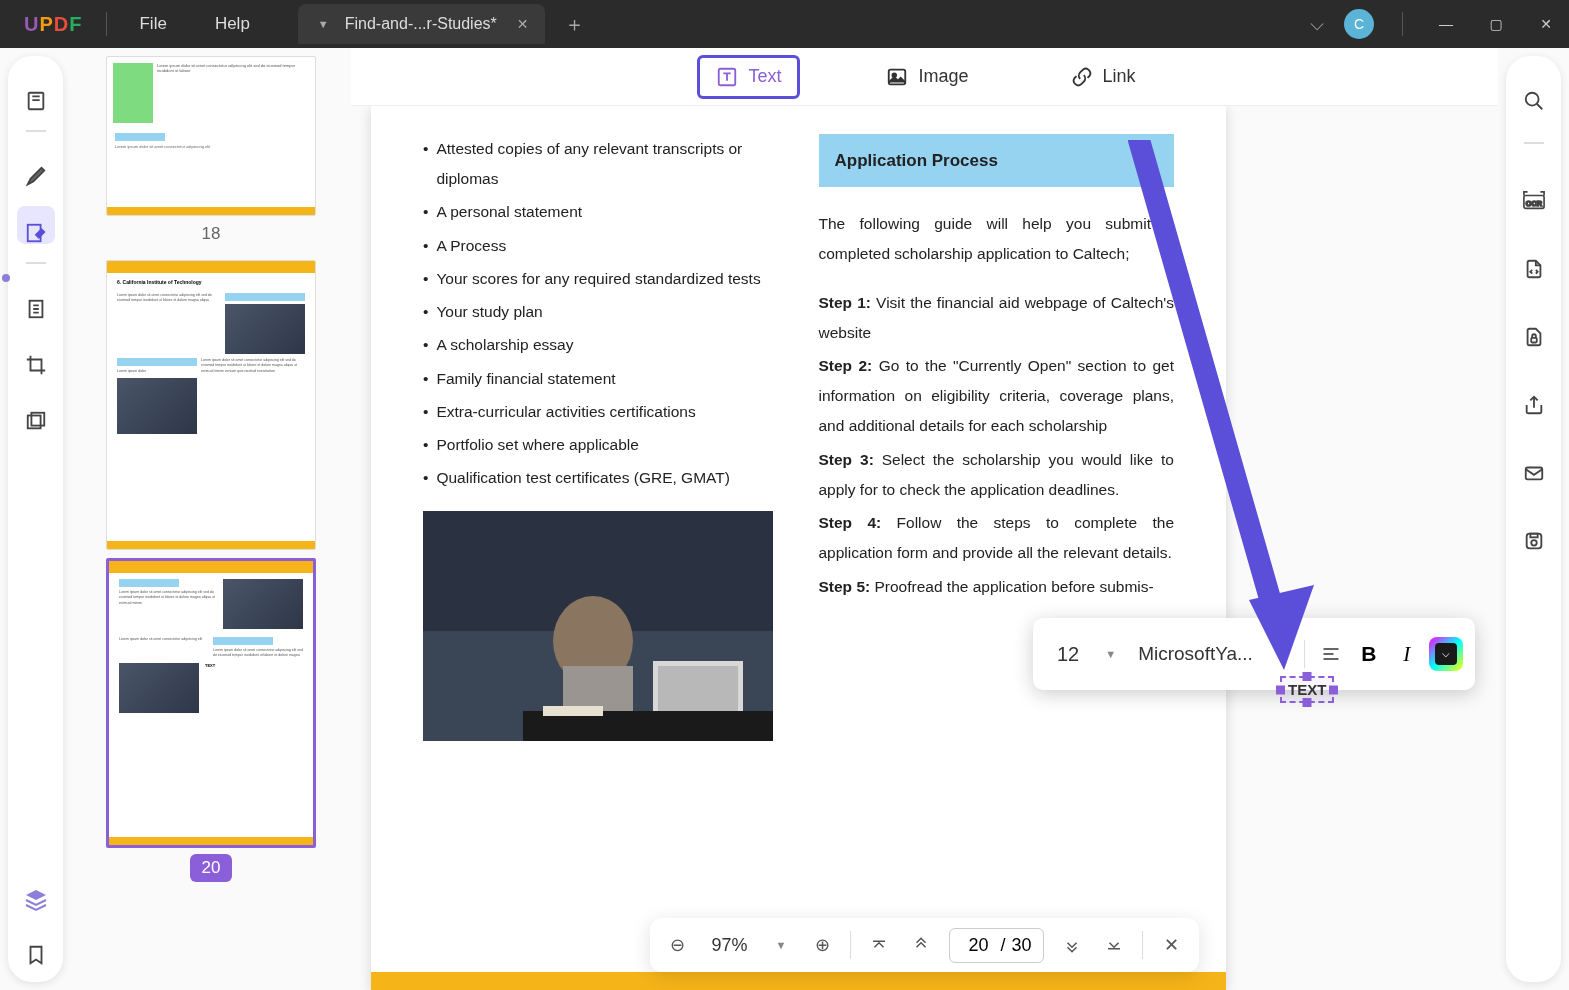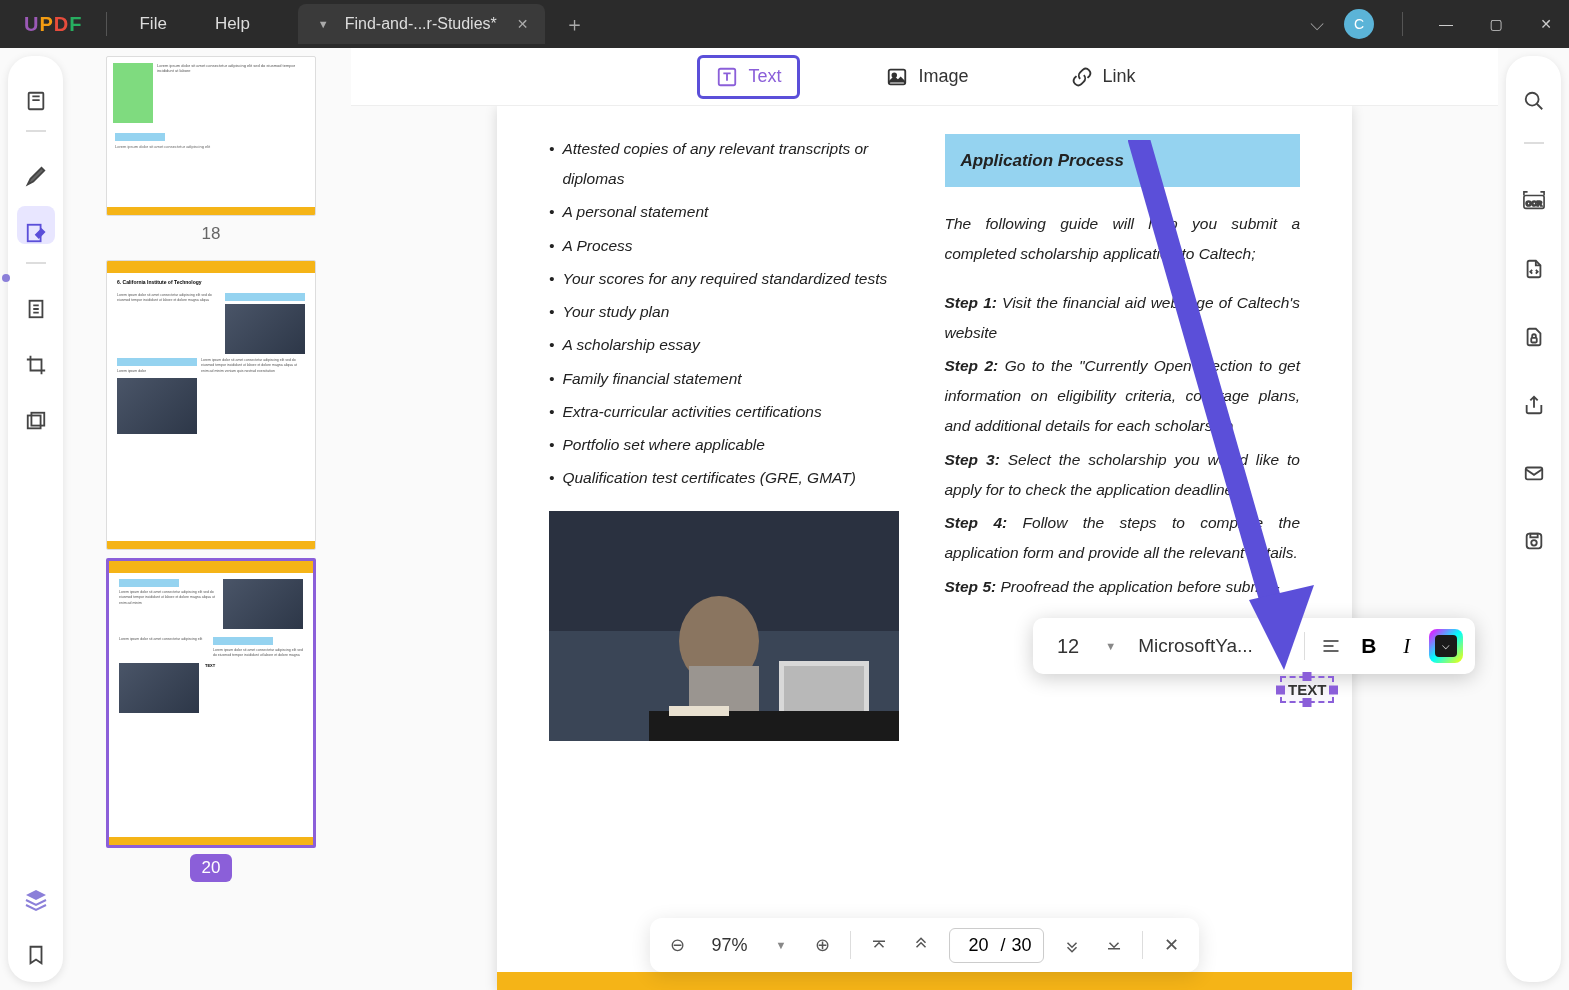--- a/index.html
+++ b/index.html
@@ -40,40 +40,40 @@
     .thumb-num { text-align: center; font-size: 17px; color: #666; padding: 8px 0; }
     .thumb.selected .thumb-num { background: #8b5fd9; color: white; border-radius: 6px; display: inline-block; padding: 4px 12px; margin: 6px auto; }
     .thumb-num-wrap { text-align: center; }
     
     .main-area { flex: 1; background: #fafafa; position: relative; display: flex; flex-direction: column; }
     .edit-toolbar { height: 58px; display: flex; align-items: center; justify-content: center; gap: 70px; background: #fff; border-bottom: 1px solid #eee; }
     .edit-btn { display: flex; align-items: center; gap: 10px; cursor: pointer; padding: 8px 16px; border-radius: 6px; font-size: 18px; color: #333; }
     .edit-btn.active { border: 3px solid #5b4fd9; color: #8b5fd9; }
     .edit-icon { width: 22px; height: 22px; display: inline-flex; align-items: center; justify-content: center; }
     
-    .doc-viewport { flex: 1; overflow: auto; display: flex; justify-content: center; padding: 0 20px; position: relative; font-style: italic; }
+    .doc-viewport { flex: 1; overflow: auto; display: flex; justify-content: flex-start; padding: 0 20px; position: relative; }
     .page { width: 855px; background: white; box-shadow: 0 2px 12px rgba(0,0,0,0.15); position: relative; padding: 28px 52px 60px 52px; }
     .page-columns { display: flex; gap: 40px; }
     .page-col { flex: 1; font-size: 15.5px; line-height: 1.95; color: #222; }
     .bullet { display: flex; margin-bottom: 3px; }
     .bullet::before { content: "•"; margin-right: 8px; }
     .app-process { background: #95d3f0; padding: 10px 16px; font-weight: 600; margin-bottom: 22px; font-size: 17px; }
     .step-label { font-weight: bold; }
     .page-img { width: 350px; height: 230px; background: linear-gradient(135deg, #4a5568, #2d3748); margin-top: 18px; position: relative; overflow: hidden; }
     .page-footer { position: absolute; bottom: 0; left: 0; right: 0; height: 18px; background: #f5b417; }
     
     .text-box-overlay { position: absolute; left: 929px; top: 628px; }
     .text-box-sel { border: 2px dashed #8b5fd9; padding: 3px 6px; font-weight: 600; font-size: 15px; color: #333; position: relative; background: rgba(139,95,217,0.05); }
     .handle { width: 9px; height: 9px; background: #8b5fd9; position: absolute; }
     .h-l { left: -6px; top: 50%; transform: translateY(-50%); }
     .h-r { right: -6px; top: 50%; transform: translateY(-50%); }
     .h-t { top: -6px; left: 50%; transform: translateX(-50%); }
     .h-b { bottom: -6px; left: 50%; transform: translateX(-50%); }
     
-    .format-toolbar { position: absolute; left: 682px; top: 570px; background: white; border-radius: 10px; box-shadow: 0 4px 20px rgba(0,0,0,0.2); display: flex; align-items: center; padding: 8px 12px; gap: 6px; height: 56px; }
+    .format-toolbar { position: absolute; left: 682px; top: 570px; background: white; border-radius: 10px; box-shadow: 0 4px 20px rgba(0,0,0,0.2); display: flex; align-items: center; padding: 8px 12px; gap: 6px; height: 72px; }
     .fmt-size { font-size: 20px; color: #333; padding: 0 12px; }
     .fmt-dd { color: #888; font-size: 11px; padding: 0 8px; cursor: pointer; }
     .fmt-font { font-size: 19px; color: #333; padding: 0 8px; }
     .fmt-divider { width: 1px; height: 28px; background: #ddd; margin: 0 4px; }
     .fmt-btn { width: 32px; height: 32px; display: flex; align-items: center; justify-content: center; cursor: pointer; font-size: 21px; }
     .fmt-bold { font-weight: bold; }
     .fmt-italic { font-style: italic; font-family: serif; }
     .fmt-color { width: 34px; height: 34px; border-radius: 8px; background: linear-gradient(135deg, #ff00ff, #00ffff, #ffff00); display: flex; align-items: center; justify-content: center; }
     .fmt-color-inner { width: 22px; height: 22px; background: #1a1a1a; border-radius: 4px; display: flex; align-items: center; justify-content: center; color: white; font-size: 10px; }
     

